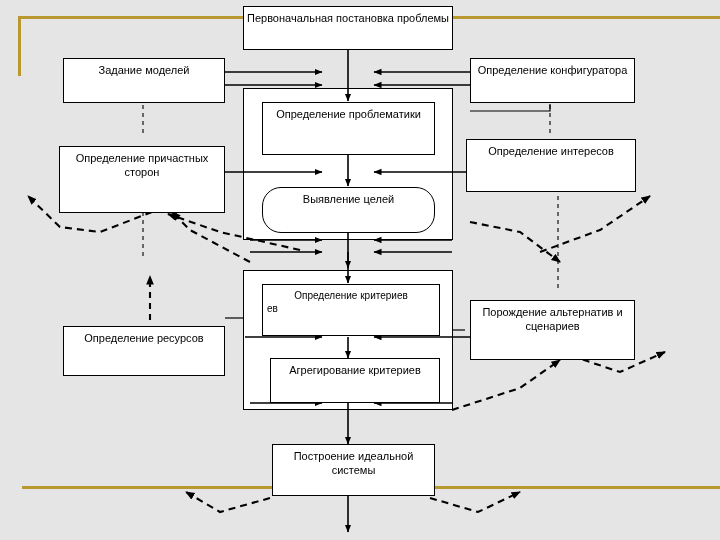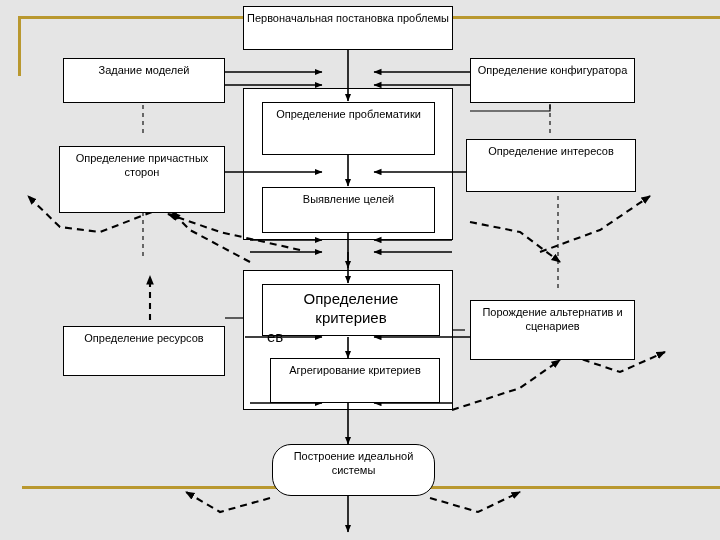--- a/index.html
+++ b/index.html
@@ -49,21 +49,21 @@
     background: #ffffff;
     border: 1px solid #000000;
     box-sizing: border-box;
   }
   
   .label-overflow {
     position: absolute;
     left: 4px;
     right: 4px;
     top: 5px;
-    font-size: 15px;
+    font-size: 10px;
     line-height: 1.25;
     text-align: center;
     color: #000;
   }
   .label-overflow .tail {
     display: block;
     text-align: left;
   }
   svg.wires {
     position: absolute;
@@ -176,21 +176,21 @@
   </div>
 
   <div class="box inner-top" style="left:59px; top:146px; width:166px; height:67px;">
     <div class="label">Определение причастных сторон</div>
   </div>
 
   <div class="box inner-top" style="left:466px; top:139px; width:170px; height:53px;">
     <div class="label">Определение интересов</div>
   </div>
 
-  <div class="box inner-top" style="left:262px; top:187px; width:173px; height:46px;">
+  <div class="box inner-top" style="left:262px; top:187px; width:173px; height:46px;border-radius:19px;">
     <div class="label">Выявление целей</div>
   </div>
 
   <div class="box" style="left:262px; top:284px; width:178px; height:52px;">
     <div class="label-overflow">
       <span>Определение критериев</span>
       <span class="tail">ев</span>
     </div>
   </div>
 
@@ -199,17 +199,17 @@
   </div>
 
   <div class="box inner-top" style="left:470px; top:300px; width:165px; height:60px;">
     <div class="label">Порождение альтернатив и сценариев</div>
   </div>
 
   <div class="box inner-top" style="left:270px; top:358px; width:170px; height:45px;">
     <div class="label">Агрегирование критериев</div>
   </div>
 
-  <div class="box inner-top" style="left:272px; top:444px; width:163px; height:52px;border-radius:19px;">
+  <div class="box inner-top" style="left:272px; top:444px; width:163px; height:52px;">
     <div class="label">Построение идеальной системы</div>
   </div>
 
 </div>
 
 </body></html>

